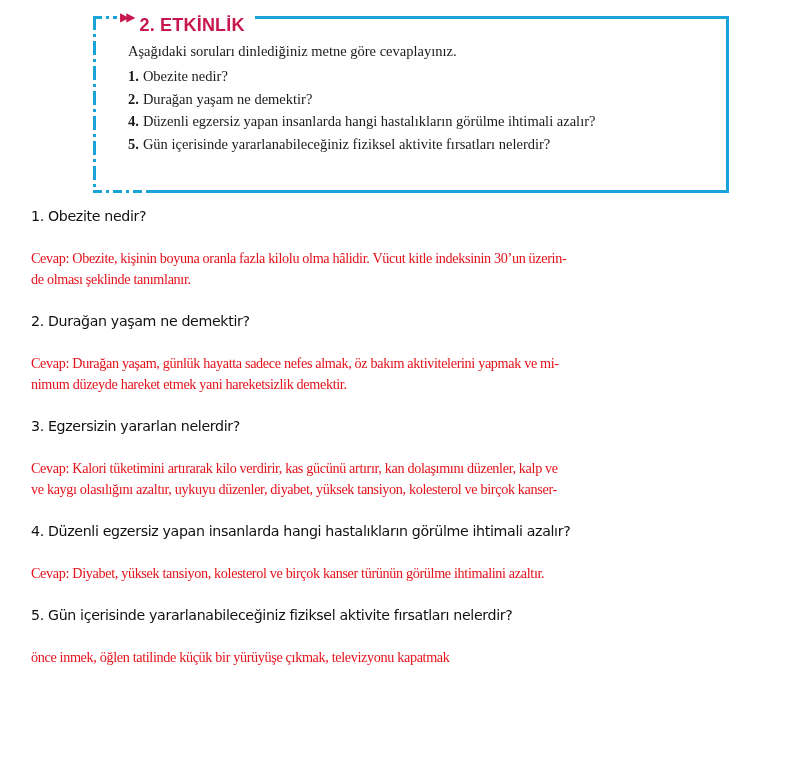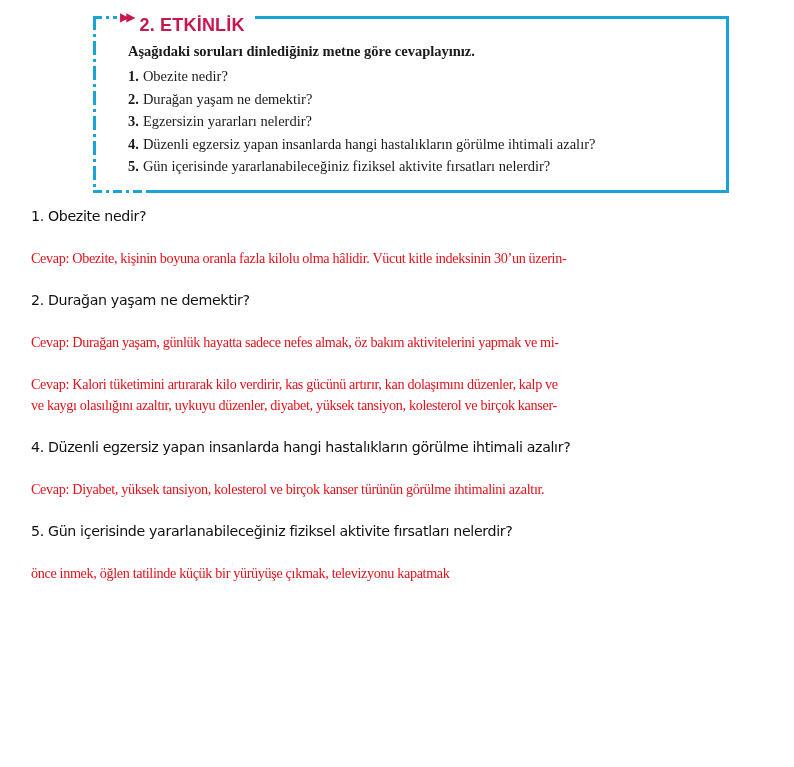--- a/index.html
+++ b/index.html
@@ -106,21 +106,21 @@
       font-weight: bold;
       font-size: 18px;
       letter-spacing: 0.2px;
       margin-top: 16px;
     }
     .activity-instruction {
       position: absolute;
       left: 35px;
       top: 27px;
       font-family: "Liberation Serif", serif;
-      font-weight: bold;
+      font-weight: normal;
       font-size: 14.5px;
       color: #1a1a1a;
       white-space: nowrap;
     }
     .activity-questions {
       position: absolute;
       left: 35px;
       top: 49px;
       margin: 0;
       padding: 0;
@@ -190,48 +190,48 @@
   <div class="activity-instruction">Aşağıdaki soruları dinlediğiniz metne göre cevaplayınız.</div>
 
   <ol class="activity-questions">
     <li>
       <span class="q-num">1.</span><span>Obezite nedir?</span>
     </li>
     <li>
       <span class="q-num">2.</span><span>Durağan yaşam ne demektir?</span>
     </li>
     <li>
-      <span class="q-num">3.</span><span>Egzersizin yararları nelerdir?</span>
-    </li>
-    <li>
       <span class="q-num">4.</span><span>Düzenli egzersiz yapan insanlarda hangi hastalıkların görülme ihtimali azalır?</span>
     </li>
     <li>
       <span class="q-num">5.</span><span>Gün içerisinde yararlanabileceğiniz fiziksel aktivite fırsatları nelerdir?</span>
     </li>
   </ol>
 </section>
 
 <section class="qa-section">
 
   <div class="qa-item">
     <p class="qa-question">1. Obezite nedir?</p>
     <p class="qa-answer">
       <span class="line">Cevap: Obezite, kişinin boyuna oranla fazla kilolu olma hâlidir. Vücut kitle indeksinin 30’un üzerin-</span>
+      <span class="line">de olması şeklinde tanımlanır.</span>
     </p>
   </div>
 
   <div class="qa-item">
     <p class="qa-question">2. Durağan yaşam ne demektir?</p>
     <p class="qa-answer">
       <span class="line">Cevap: Durağan yaşam, günlük hayatta sadece nefes almak, öz bakım aktivitelerini yapmak ve mi-</span>
-    </p>
-  </div>
-
-  <div class="qa-item">
+      <span class="line">nimum düzeyde hareket etmek yani hareketsizlik demektir.</span>
+    </p>
+  </div>
+
+  <div class="qa-item">
+    <p class="qa-question">3. Egzersizin yararlan nelerdir?</p>
     <p class="qa-answer">
       <span class="line">Cevap: Kalori tüketimini artırarak kilo verdirir, kas gücünü artırır, kan dolaşımını düzenler, kalp ve</span>
       <span class="line">ve kaygı olasılığını azaltır, uykuyu düzenler, diyabet, yüksek tansiyon, kolesterol ve birçok kanser-</span>
     </p>
   </div>
 
   <div class="qa-item">
     <p class="qa-question">4. Düzenli egzersiz yapan insanlarda hangi hastalıkların görülme ihtimali azalır?</p>
     <p class="qa-answer">
       <span class="line">Cevap: Diyabet, yüksek tansiyon, kolesterol ve birçok kanser türünün görülme ihtimalini azaltır.</span>

